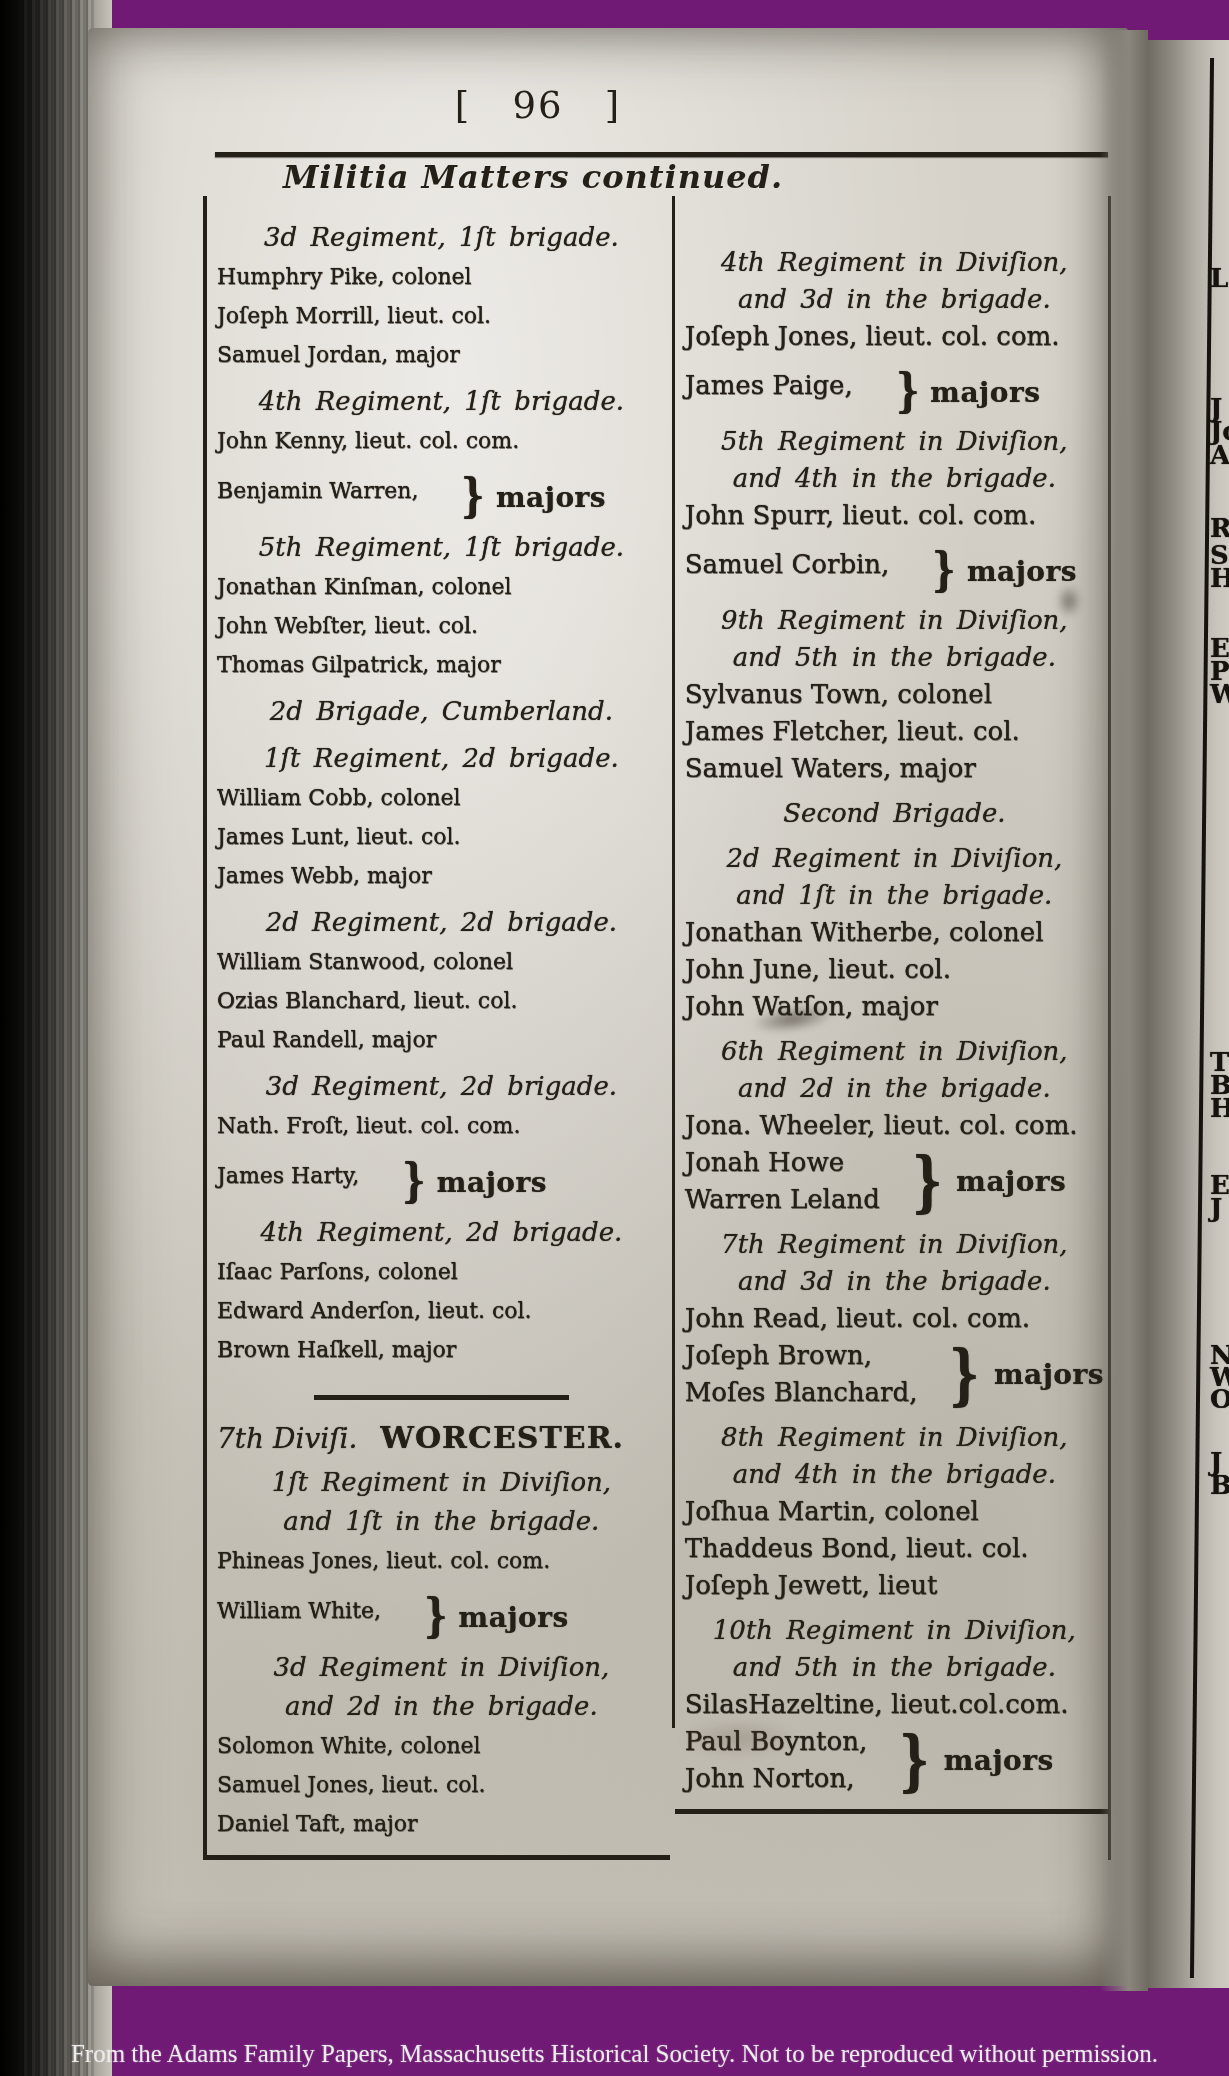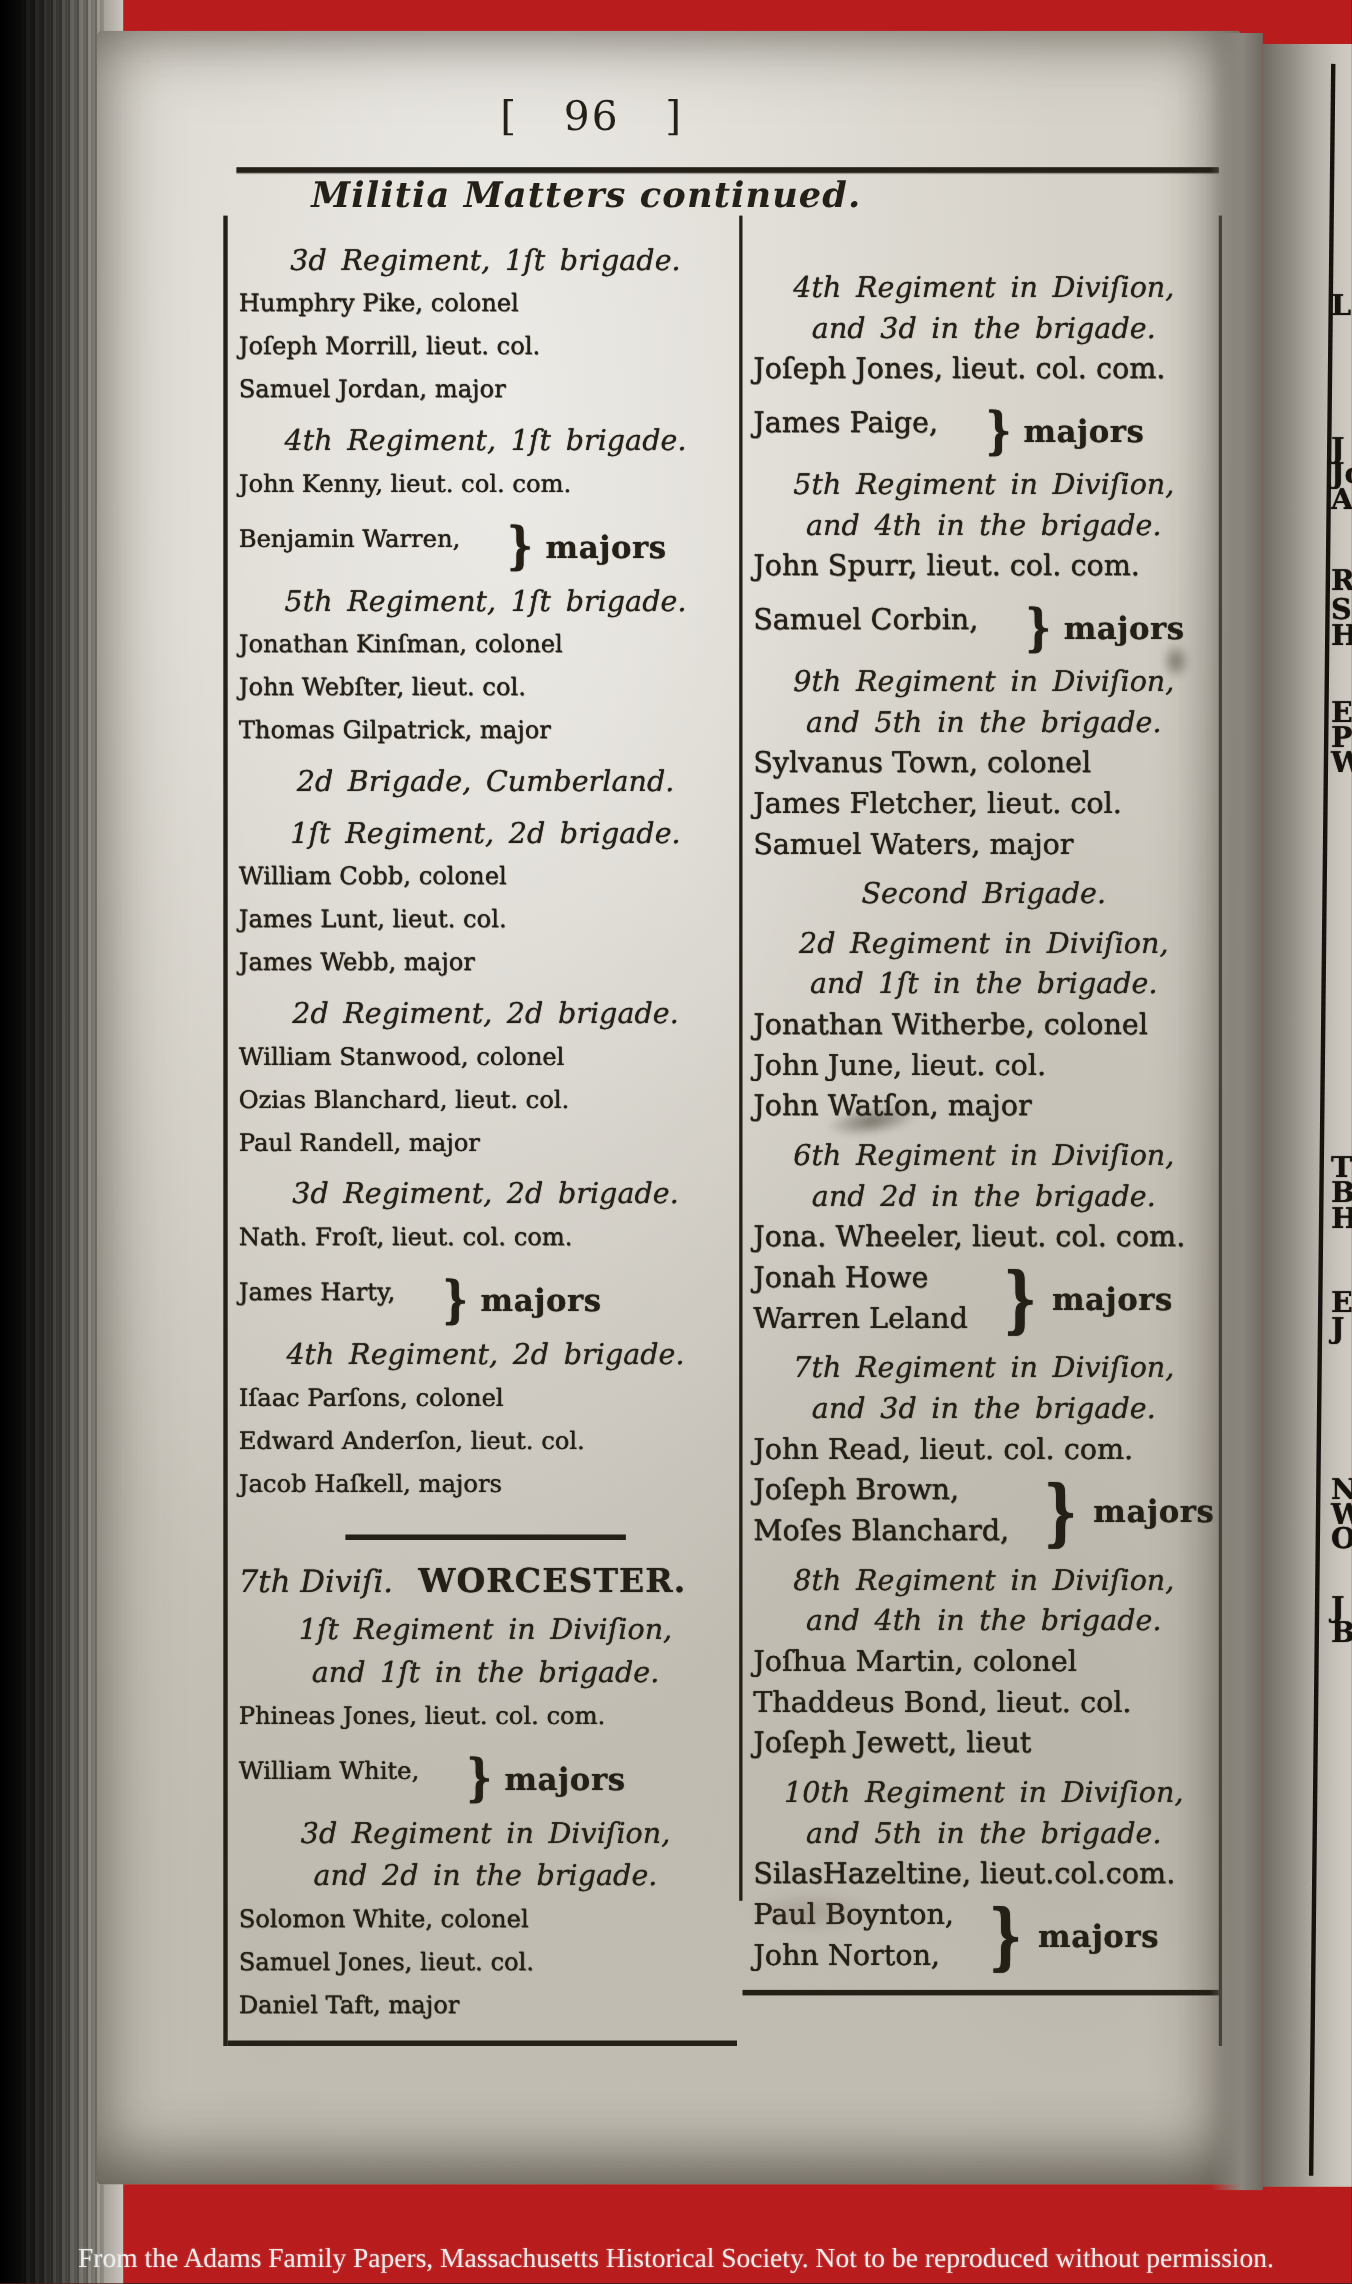--- a/index.html
+++ b/index.html
@@ -2,21 +2,21 @@
 <html><head>
 <meta charset="utf-8">
 <style>
   :root{
     --ink:#241f17;
     --paper:#d6d2c9;
   }
   html,body{margin:0;padding:0;background:#000;}
   body{width:1229px;height:2076px;position:relative;overflow:hidden;
        font-family:"DejaVu Serif","Liberation Serif",serif;color:var(--ink);}
-  .photo{position:absolute;inset:0;background:#b91c1c;}
+  .photo{position:absolute;inset:0;background:#701a75;}
 
   
   .spine{position:absolute;left:0;top:0;bottom:0;width:112px;
     background:linear-gradient(90deg,#000 0%,#0b0b0a 16%,#262522 34%,#4e4c47 52%,#7d7a72 70%,#aaa69d 86%,#c9c5bc 100%);}
   .spine-streaks{position:absolute;left:22px;top:0;bottom:0;width:72px;opacity:.55;
     background:repeating-linear-gradient(90deg,rgba(0,0,0,.5) 0 2px,rgba(255,255,255,.06) 2px 5px,rgba(0,0,0,.25) 5px 8px);}
 
   
   .page{position:absolute;left:88px;top:28px;width:1040px;height:1958px;
     background:
@@ -150,21 +150,21 @@
               <div class="entry">James Harty,</div>
             </div>
             <span class="brace-glyph">}</span>
             <span class="brace-label">majors</span>
           </div>
           <div class="heading">
             <div class="hline">4th Regiment, 2d brigade.</div>
           </div>
           <div class="entry">Iſaac Parſons, colonel</div>
           <div class="entry">Edward Anderſon, lieut. col.</div>
-          <div class="entry">Jacob Haſkell, majors</div>
+          <div class="entry">Brown Haſkell, major</div>
           <div class="midrule"></div>
           <div class="division"><span class="div-italic">7th Diviſi. </span><span class="div-caps">WORCESTER.</span></div>
           <div class="heading">
             <div class="hline">1ſt Regiment in Diviſion,</div>
             <div class="hline">and 1ſt in the brigade.</div>
           </div>
           <div class="entry">Phineas Jones, lieut. col. com.</div>
           <div class="brace-row single">
             <div class="brace-names">
               <div class="entry">William White,</div>

